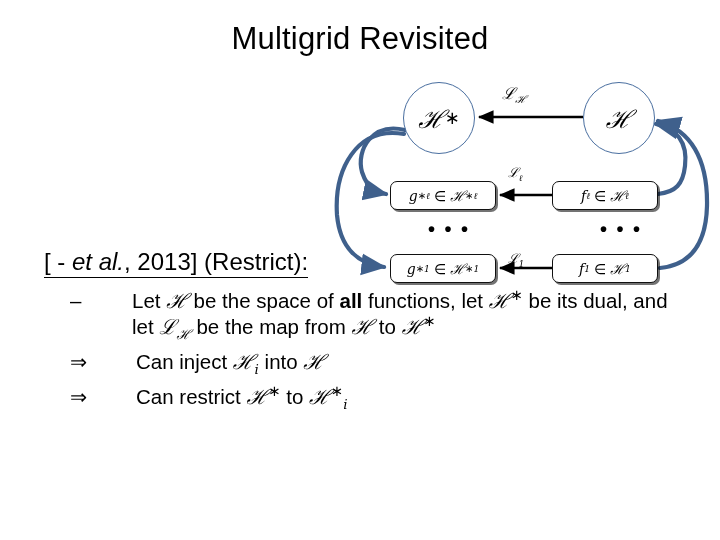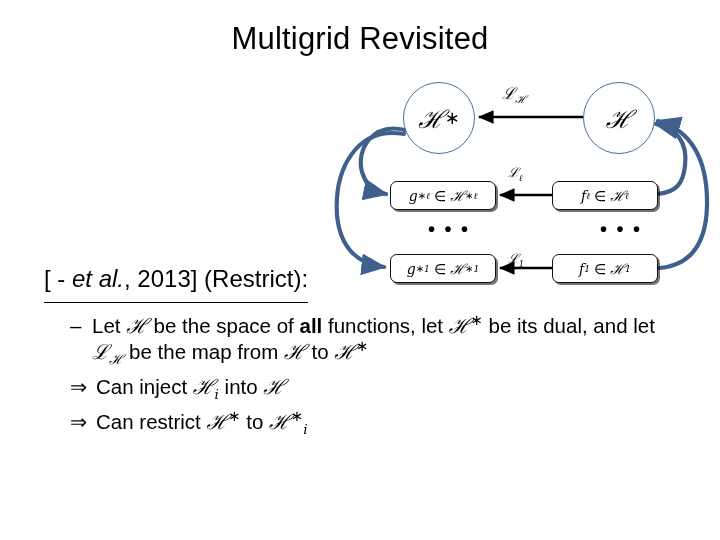--- a/index.html
+++ b/index.html
@@ -125,39 +125,38 @@
     position: absolute;
     left: 44px;
     top: 248px;
     width: 640px;
   }
   #cite-heading {
     font-size: 24px;
     line-height: 1.15;
     display: inline-block;
     border-bottom: 1.8px solid #000;
-    padding-bottom: 9px;
+    padding-bottom: 1px;
     white-space: nowrap;
-    margin-top: 17px;
   }
   #cite-heading .em { font-style: italic; }
 
   .bullet-row {
     display: flex;
     align-items: flex-start;
     font-size: 20.5px;
     line-height: 1.28;
   }
   #bullet-dash-row { margin-left: 26px; margin-top: 10px; }
   .bullet-marker {
     flex: 0 0 auto;
     width: 22px;
     color: #000;
   }
-  .bullet-body { flex: 1 1 auto; }
+  .bullet-body { flex: 1 1 auto; margin-left: 40px; }
   .bullet-body .b { font-weight: 700; }
 
   .arrow-row { margin-left: 26px; margin-top: 9px; }
   .arrow-row .bullet-marker { width: 26px; }
 </style>
 </head>
 <body>
 
 <div id="slide-title">Multigrid Revisited</div>
 

